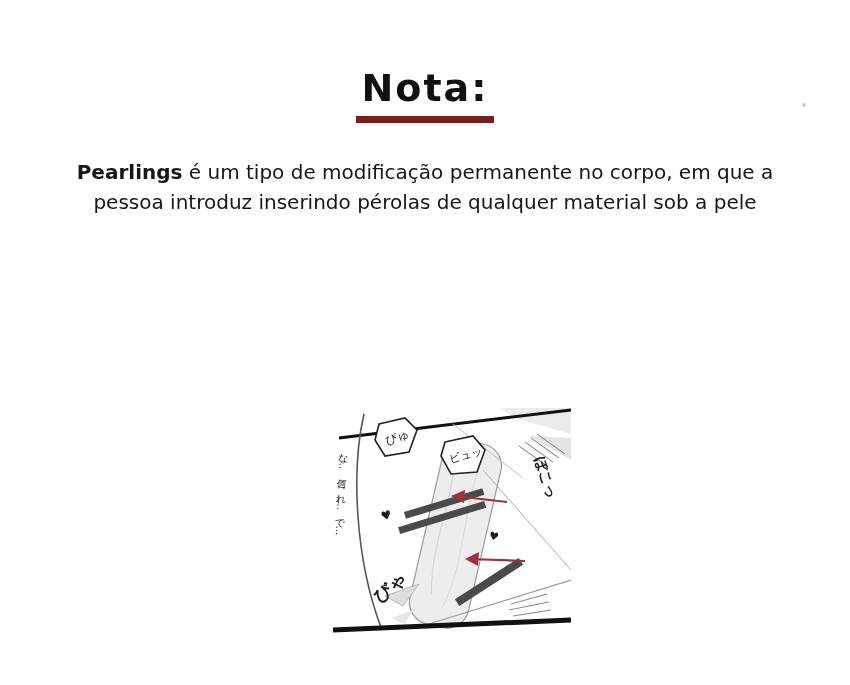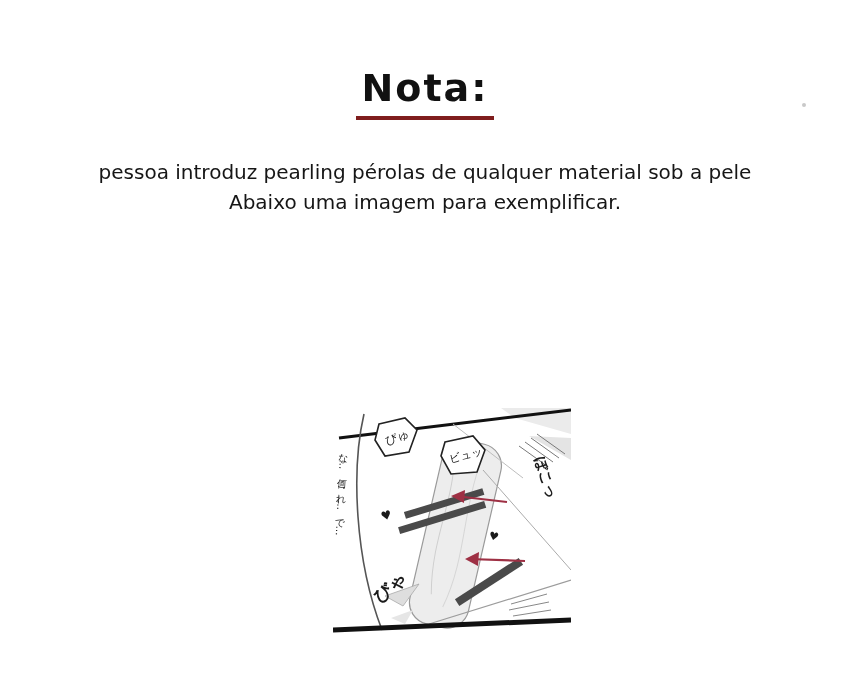--- a/index.html
+++ b/index.html
@@ -22,21 +22,21 @@
   .title-wrap {
     position: absolute; top: 66px; left: 0; right: 0;
     text-align: center;
   }
   .title-text {
     display: inline-block;
     font-size: 38px;
     font-weight: 600;
     letter-spacing: 2px;
     color: #111;
-    border-bottom: 4px solid #7f1d1d;
+    border-bottom: 7px solid #7f1d1d;
     padding: 0 6px 6px 6px;
   }
   .note {
     position: absolute; top: 158px; left: 0; right: 0;
     text-align: center;
     font-size: 20px;
     line-height: 29.5px;
     color: #161616;
   }
   .note .line { white-space: nowrap; }
@@ -65,22 +65,22 @@
 
 <div class="page">
 
   <div class="stray-mark"></div>
 
   <div class="title-wrap">
     <span class="title-text">Nota:</span>
   </div>
 
   <div class="note">
-    <div class="line">pessoa introduz pearling pérolas de qualquer material sob a pele</div>
-    <div class="line">Abaixo uma imagem para exemplificar.</div>
+    <div class="line"><span class="term">Pearlings</span><span> é um tipo de modificação permanente no corpo, em que a</span></div>
+    <div class="line">pessoa introduz inserindo pérolas de qualquer material sob a pele</div>
   </div>
 
   <figure class="illustration">
     <svg width="238" height="225" viewBox="0 0 238 225">
 
       <polygon points="168,0 238,0 238,26 182,10" fill="#ebebeb" stroke="none"></polygon>
       <polygon points="196,28 238,52 238,30" fill="#e4e4e4" stroke="none"></polygon>
 
       <line x1="6" y1="30" x2="238" y2="2" stroke="#111" stroke-width="3"></line>
 

